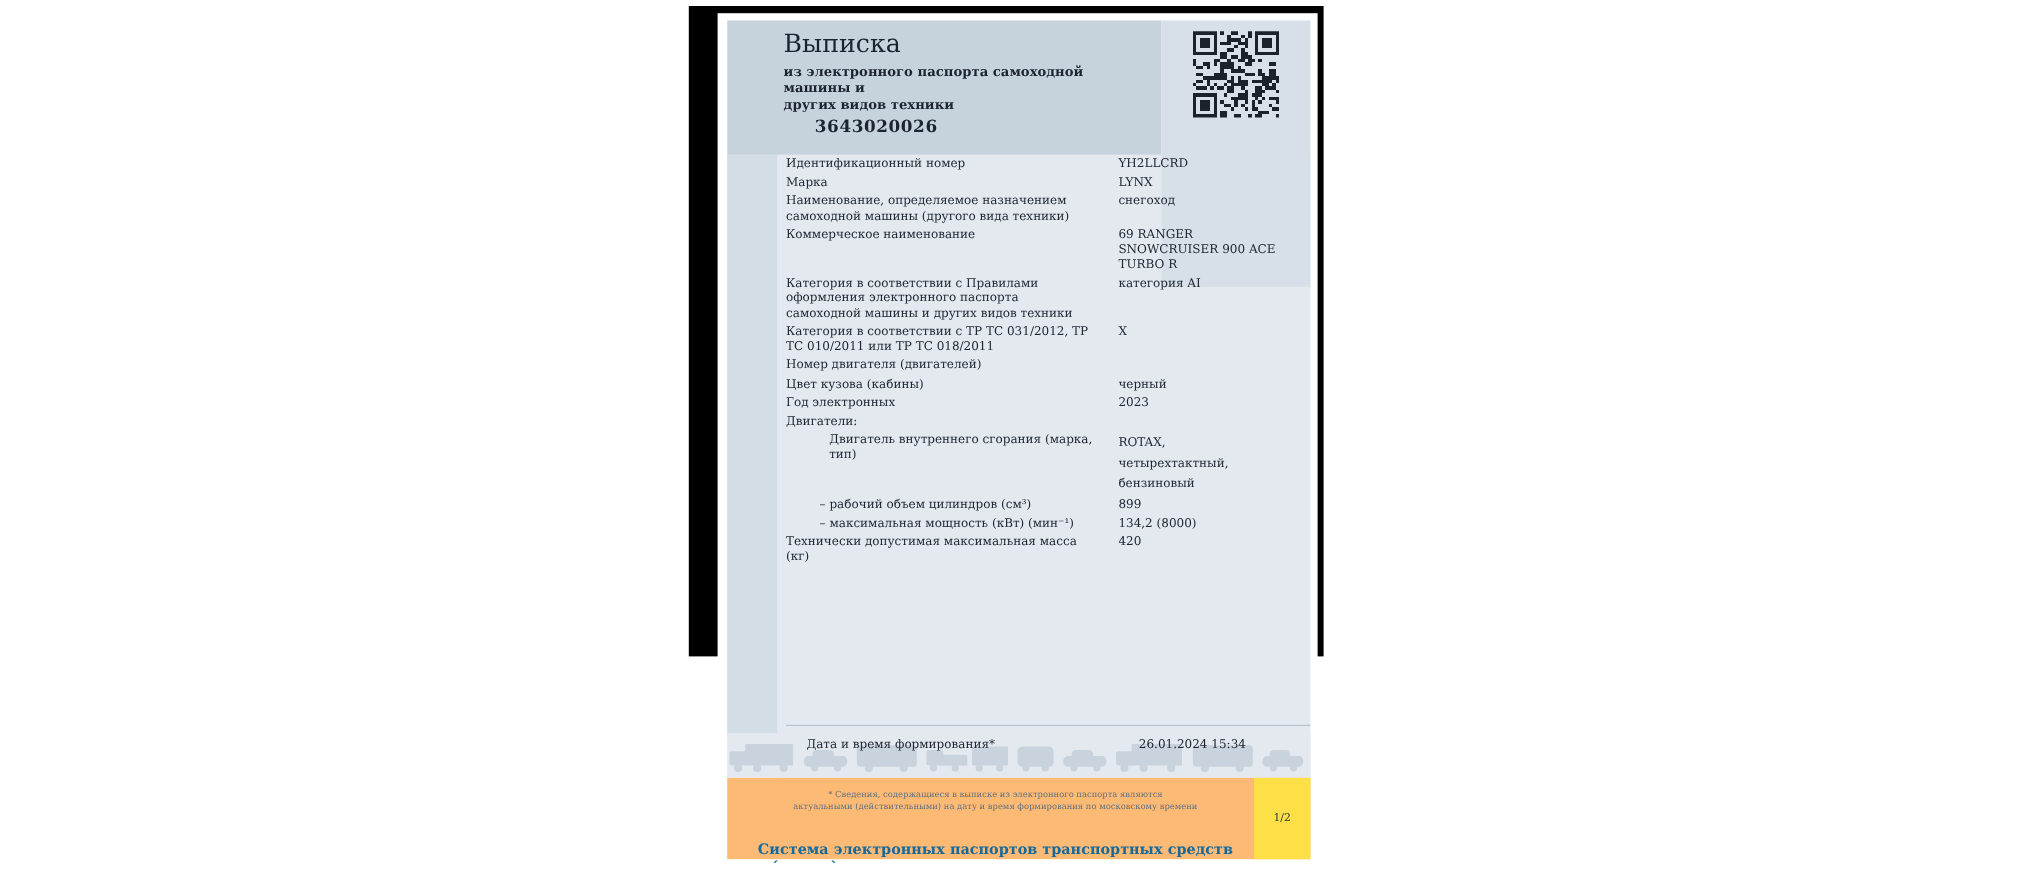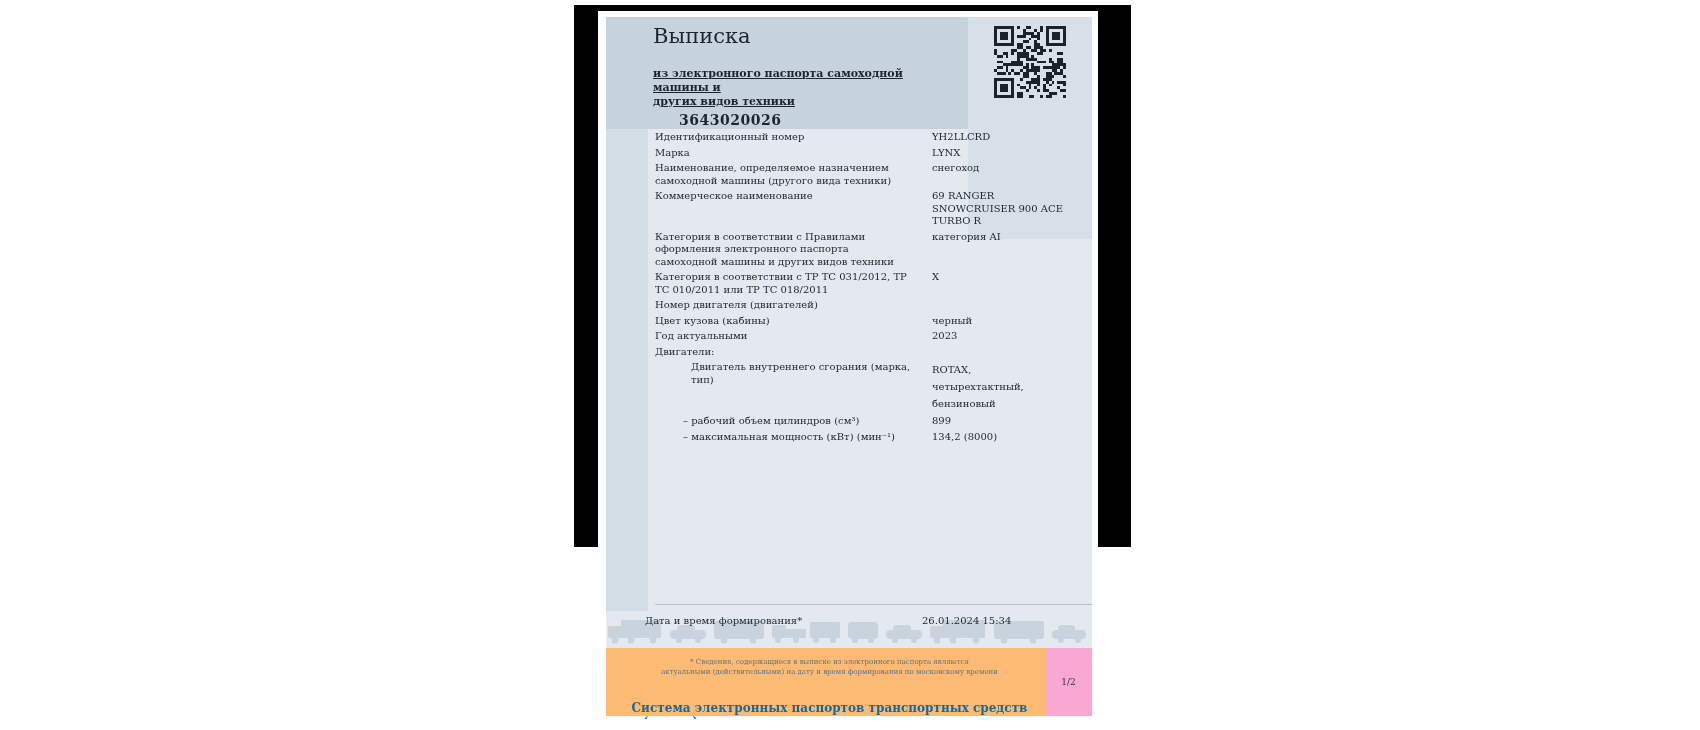--- a/index.html
+++ b/index.html
@@ -3,55 +3,55 @@
 <meta charset="utf-8">
 <style>
   html,body{margin:0;padding:0;}
   body{
     width:1700px;height:730px;position:relative;
     background:#ffffff;
     font-family:"DejaVu Serif","Liberation Serif",serif;
     color:#1b2430;
     -webkit-font-smoothing:antialiased;
   }
-  .frame{position:absolute;left:574px;top:5px;width:529px;height:542px;background:#000000;padding-left:28px;}
+  .frame{position:absolute;left:574px;top:5px;width:529px;height:542px;background:#000000;}
   .page{position:absolute;left:24px;top:6px;width:500px;height:708px;background:#ffffff;overflow:hidden;}
 
   
   .header-band{position:absolute;left:8px;top:6px;width:362px;height:112px;background:#c7d3dc;overflow:hidden;}
   .qr-panel{position:absolute;left:370px;top:6px;width:124px;height:222px;background:#d7e0e8;}
   .left-strip{position:absolute;left:8px;top:118px;width:42px;height:484px;background:#d3dde5;}
   .content-bg{position:absolute;left:50px;top:118px;width:444px;height:519px;background:#e4e9ef;}
   .footer-band{position:absolute;left:8px;top:637px;width:486px;height:68px;background:#fdba74;}
-  .pagenum-box{position:absolute;left:447px;top:637px;width:47px;height:68px;background:#f9a8d4;
+  .pagenum-box{position:absolute;left:447px;top:637px;width:47px;height:68px;background:#fde047;
     display:flex;align-items:center;justify-content:center;font-size:9px;color:#2a3744;}
 
   
   .hdr-inner{padding:6px 10px 0 47px;}
   .doc-title{font-size:21px;line-height:26px;color:#1a2330;}
-  .doc-subtitle{font-size:11px;line-height:14px;font-weight:bold;margin-top:18px;white-space:pre-line;max-width:280px;text-decoration:underline;}
+  .doc-subtitle{font-size:11px;line-height:14px;font-weight:bold;margin-top:4px;white-space:pre-line;max-width:280px;}
   .doc-number{font-size:14px;font-weight:bold;margin:3px 0 0 26px;letter-spacing:.5px;}
   .hdr-small{font-size:8.5px;line-height:10px;margin-top:22px;}
   .hdr-small b{font-weight:bold;}
 
   
   .qr{position:absolute;left:26px;top:9px;width:72px;height:72px;}
 
   
   .details{position:absolute;left:57px;top:120px;width:437px;font-size:10px;line-height:12.5px;}
   .row{display:flex;margin-bottom:3px;}
   .cell-label{width:277px;box-sizing:border-box;padding-right:12px;white-space:pre-line;}
   .row.ind1 .cell-label{padding-left:36px;}
   .row.ind2 .cell-label{padding-left:28px;}
   .cell-value{width:160px;}
   .cell-value.spaced div{line-height:17px;}
 
   
   .rule{position:absolute;left:57px;top:593px;width:437px;height:1px;background:#b7c2cc;z-index:3;}
-  .gen-row{position:absolute;left:47px;top:603px;width:437px;display:flex;font-size:10px;line-height:13px;z-index:3;}
+  .gen-row{position:absolute;left:74px;top:603px;width:437px;display:flex;font-size:10px;line-height:13px;z-index:3;}
   .gen-row .g-label{width:220px;}
   .gen-row .g-value{margin-left:57px;}
 
   
   .vehicles{position:absolute;left:8px;top:600px;width:486px;height:37px;background:#e4e9ef;z-index:1;overflow:hidden;}
 
   
   .footnote{margin-top:9px;text-align:center;font-size:7px;line-height:10px;color:#5f7080;}
   .sys-link{text-align:center;font-size:12px;line-height:14px;font-weight:bold;color:#17699a;margin-top:3px;cursor:pointer;}
   .footer-text-wrap{position:absolute;left:0;top:0;width:447px;height:68px;}
@@ -331,21 +331,21 @@
           <div class="cell-label">Номер двигателя (двигателей)</div>
           <div class="cell-value"></div>
         </div>
         <div class="row">
           <div class="cell-label">Цвет кузова (кабины)</div>
           <div class="cell-value">
             <div>черный</div>
           </div>
         </div>
         <div class="row">
-          <div class="cell-label">Год актуальными</div>
+          <div class="cell-label">Год электронных</div>
           <div class="cell-value">
             <div>2023</div>
           </div>
         </div>
         <div class="row">
           <div class="cell-label">Двигатели:</div>
           <div class="cell-value"></div>
         </div>
         <div class="row ind1">
           <div class="cell-label">Двигатель внутреннего сгорания (марка, тип)</div>
@@ -358,20 +358,27 @@
         <div class="row ind2">
           <div class="cell-label">– рабочий объем цилиндров (см³)</div>
           <div class="cell-value">
             <div>899</div>
           </div>
         </div>
         <div class="row ind2">
           <div class="cell-label">– максимальная мощность (кВт) (мин⁻¹)</div>
           <div class="cell-value">
             <div>134,2 (8000)</div>
+          </div>
+        </div>
+        <div class="row">
+          <div class="cell-label">Технически допустимая максимальная масса
+(кг)</div>
+          <div class="cell-value">
+            <div>420</div>
           </div>
         </div>
       </div>
 
     <div class="vehicles">
       <svg width="486" height="37" viewBox="0 0 486 37">
         <g fill="#c8d3de">
           <rect x="2" y="15" width="15" height="12" rx="2"></rect>
             <rect x="15" y="9" width="40" height="18" rx="1"></rect>
           <circle cx="9" cy="29" r="3.4"></circle>

